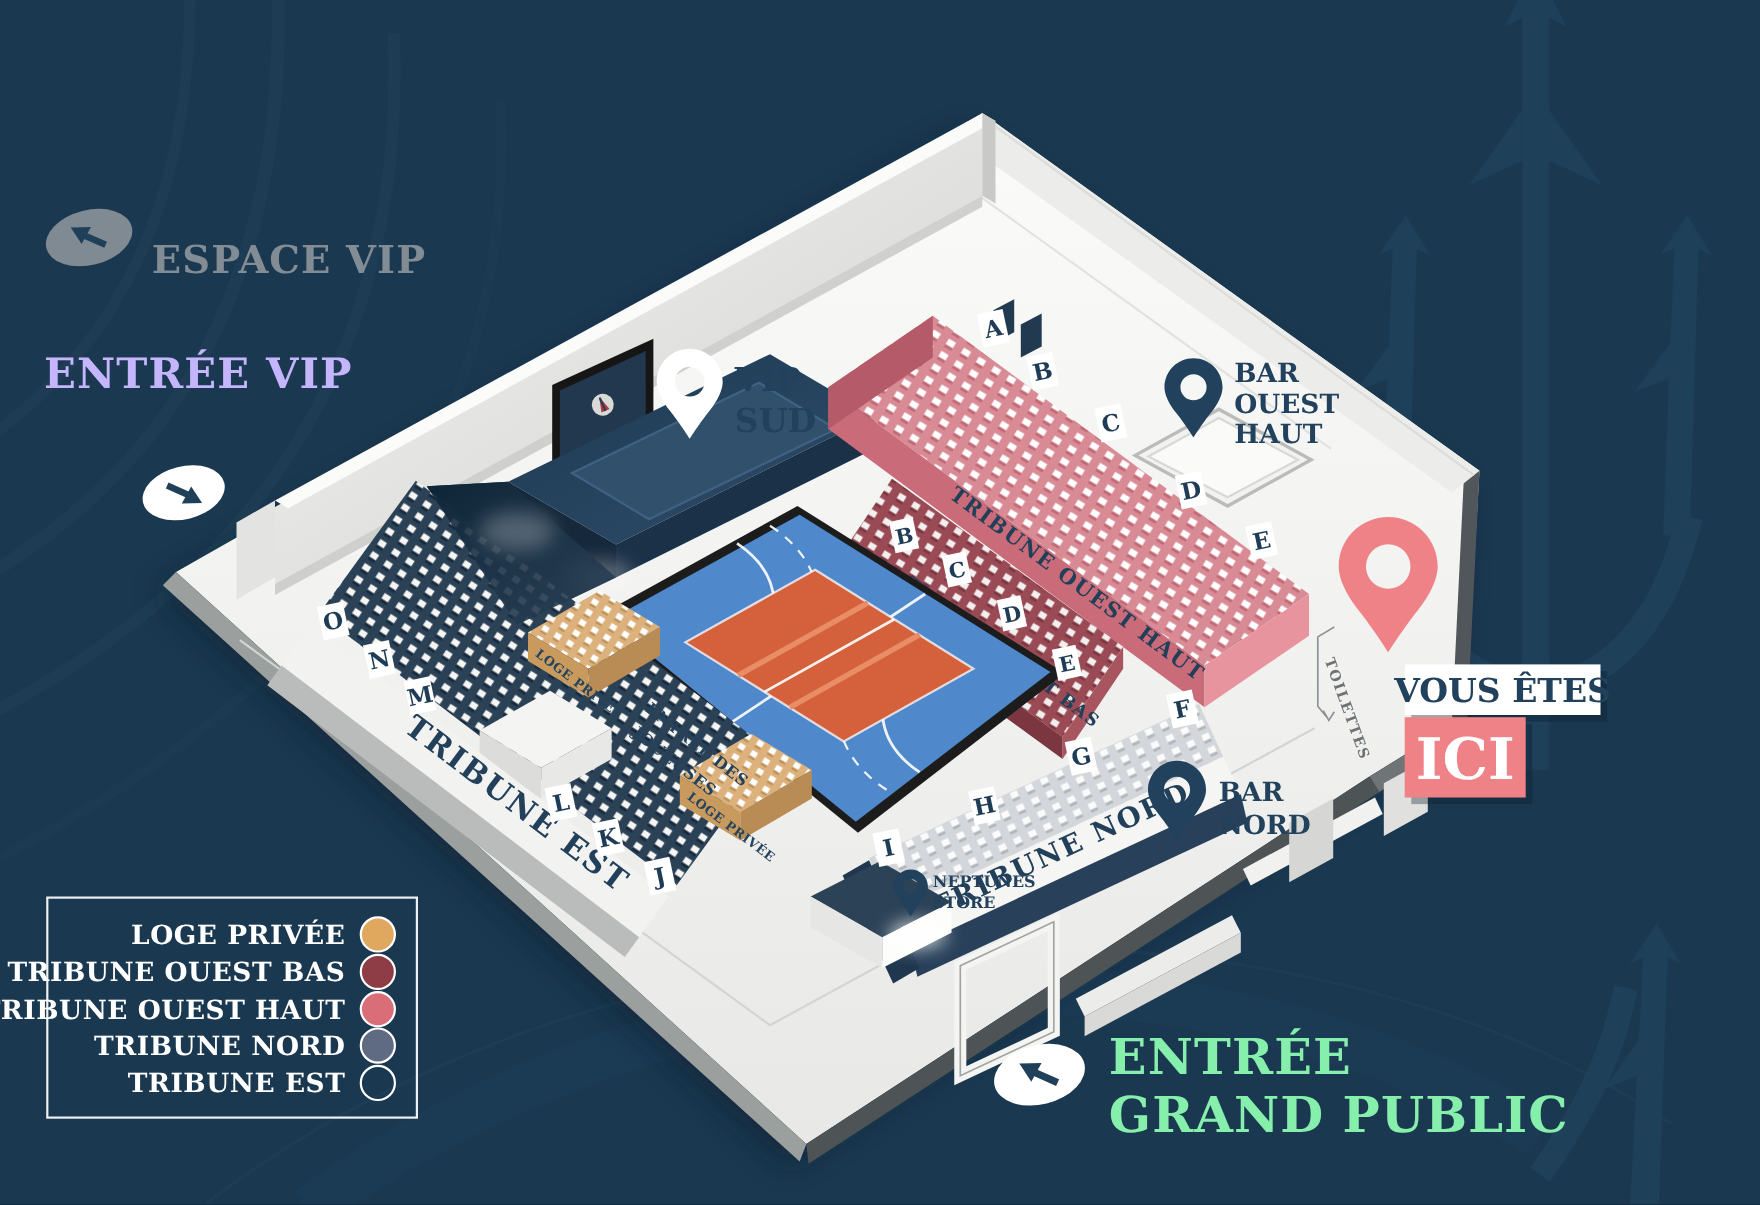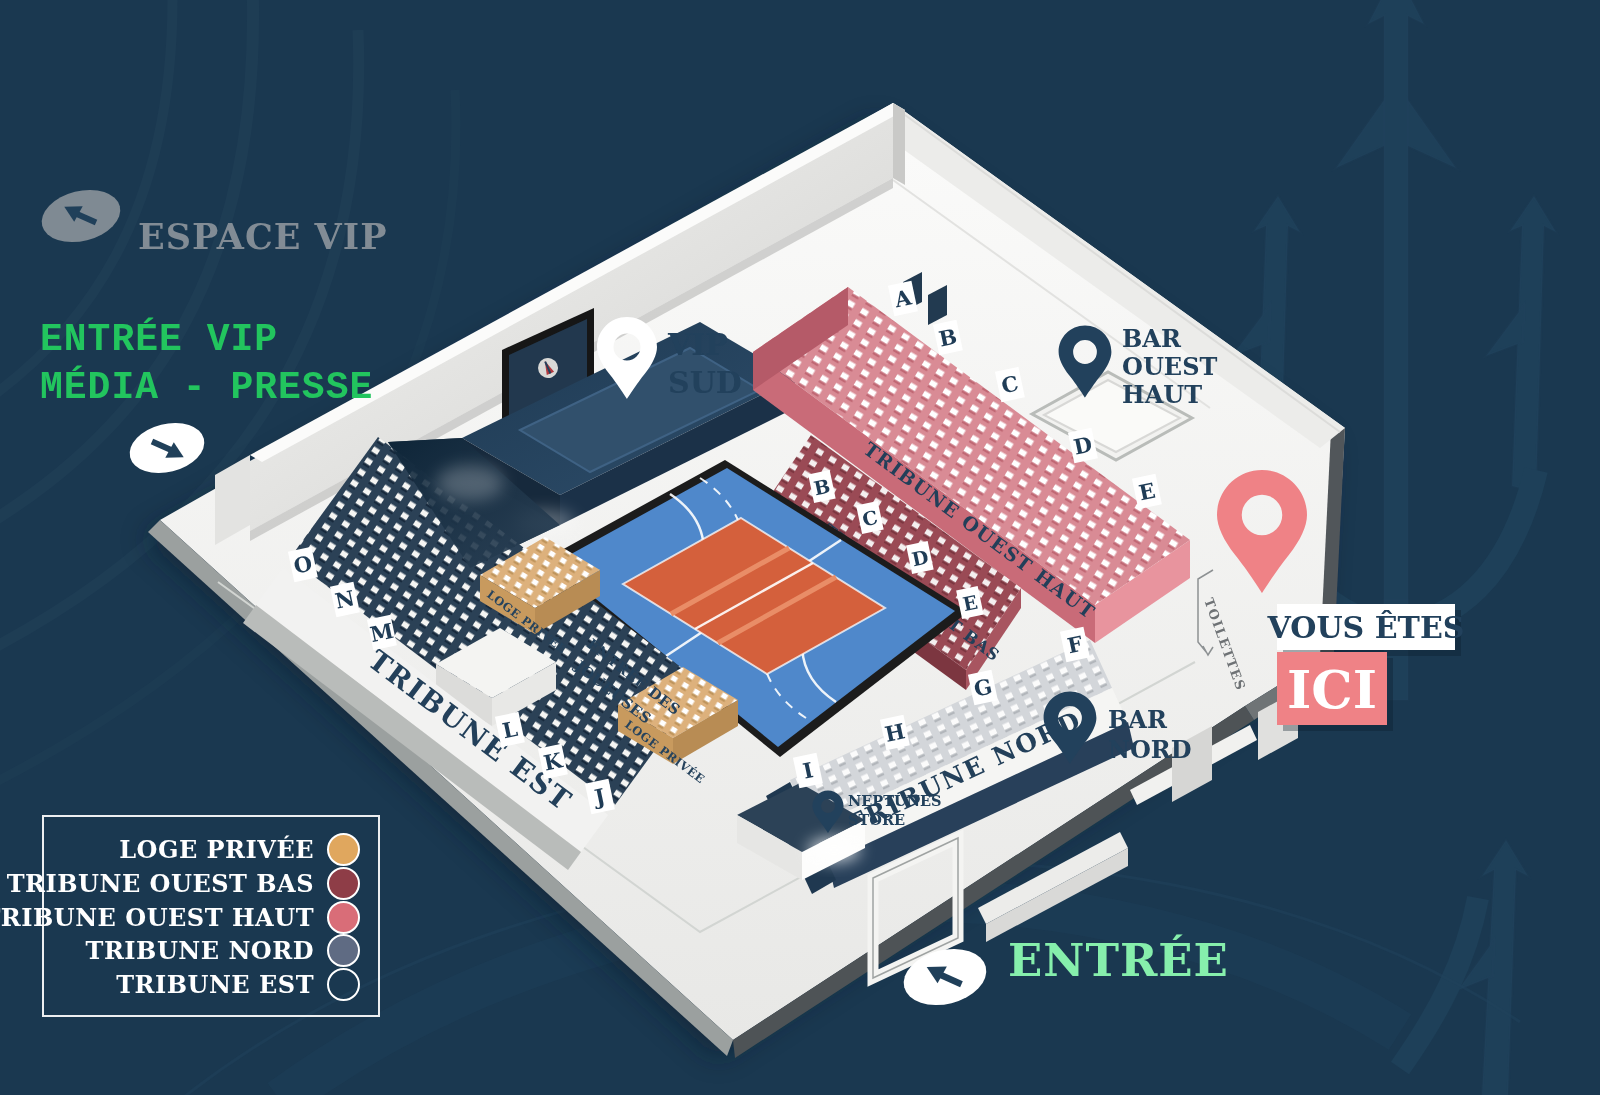--- a/index.html
+++ b/index.html
@@ -4,21 +4,21 @@
 <style>
   html,body{margin:0;padding:0;background:#0d2233;}
   .stage{position:relative;width:1600px;height:1095px;overflow:hidden;background:#1a3850;
          font-family:"DejaVu Serif",serif;}
   .stage svg{position:absolute;left:0;top:0;}
   svg text{font-family:"DejaVu Serif",serif;font-weight:700;}
 
   
   .ov-label{position:absolute;font-weight:700;text-transform:uppercase;white-space:nowrap;}
   .lbl-espace{left:138px;top:168px;font-size:35px;line-height:1.24;color:#828c95;letter-spacing:1px;margin-top:47px;}
-  .lbl-entree-vip{left:40px;top:316px;font-size:38px;line-height:1.26;color:#22c55e;letter-spacing:1px;font-family:Liberation Mono, monospace;}
+  .lbl-entree-vip{left:40px;top:316px;font-size:38px;line-height:1.26;color:#c4b5fd;letter-spacing:1px;}
   .lbl-public{left:1008px;top:934px;font-size:45px;line-height:1.18;color:#86efac;letter-spacing:1px;}
 
   .oval{position:absolute;border-radius:50%;display:flex;align-items:center;justify-content:center;}
   .oval svg{position:static;}
   .oval-espace{left:41px;top:191px;width:80px;height:50px;background:#7f8a93;transform:rotate(-14deg);}
   .oval-vip{left:129px;top:424px;width:76px;height:48px;background:#ffffff;transform:rotate(-14deg);}
   .oval-public{left:903px;top:950px;width:84px;height:54px;background:#ffffff;transform:rotate(-14deg);}
 
   
   .legend{position:absolute;left:42px;top:815px;width:338px;height:202px;box-sizing:border-box;
@@ -382,31 +382,31 @@
 </div>
 <div class="oval oval-espace">
   <svg width="42" height="34" viewBox="0 0 42 34">
     <path d="M34,27 L16,13" stroke="#20405a" stroke-width="6" fill="none"></path>
     <path d="M7,4 L25,8 L13,21 Z" fill="#20405a"></path>
   </svg>
 </div>
 
 <div class="ov-label lbl-entree-vip">
   <div>ENTRÉE VIP</div>
-  <div>MÉDIA - PRESSE</div>
 </div>
 <div class="oval oval-vip">
   <svg width="42" height="34" viewBox="0 0 42 34">
     <path d="M8,7 L26,21" stroke="#20405a" stroke-width="6" fill="none"></path>
     <path d="M35,30 L17,26 L29,13 Z" fill="#20405a"></path>
   </svg>
 </div>
 
 <div class="ov-label lbl-public">
   <div>ENTRÉE</div>
+  <div>GRAND PUBLIC</div>
 </div>
 <div class="oval oval-public">
   <svg width="46" height="38" viewBox="0 0 42 34">
     <path d="M34,27 L16,13" stroke="#20405a" stroke-width="6" fill="none"></path>
     <path d="M7,4 L25,8 L13,21 Z" fill="#20405a"></path>
   </svg>
 </div>
 
 <div class="legend">
   <div class="legend-row">

